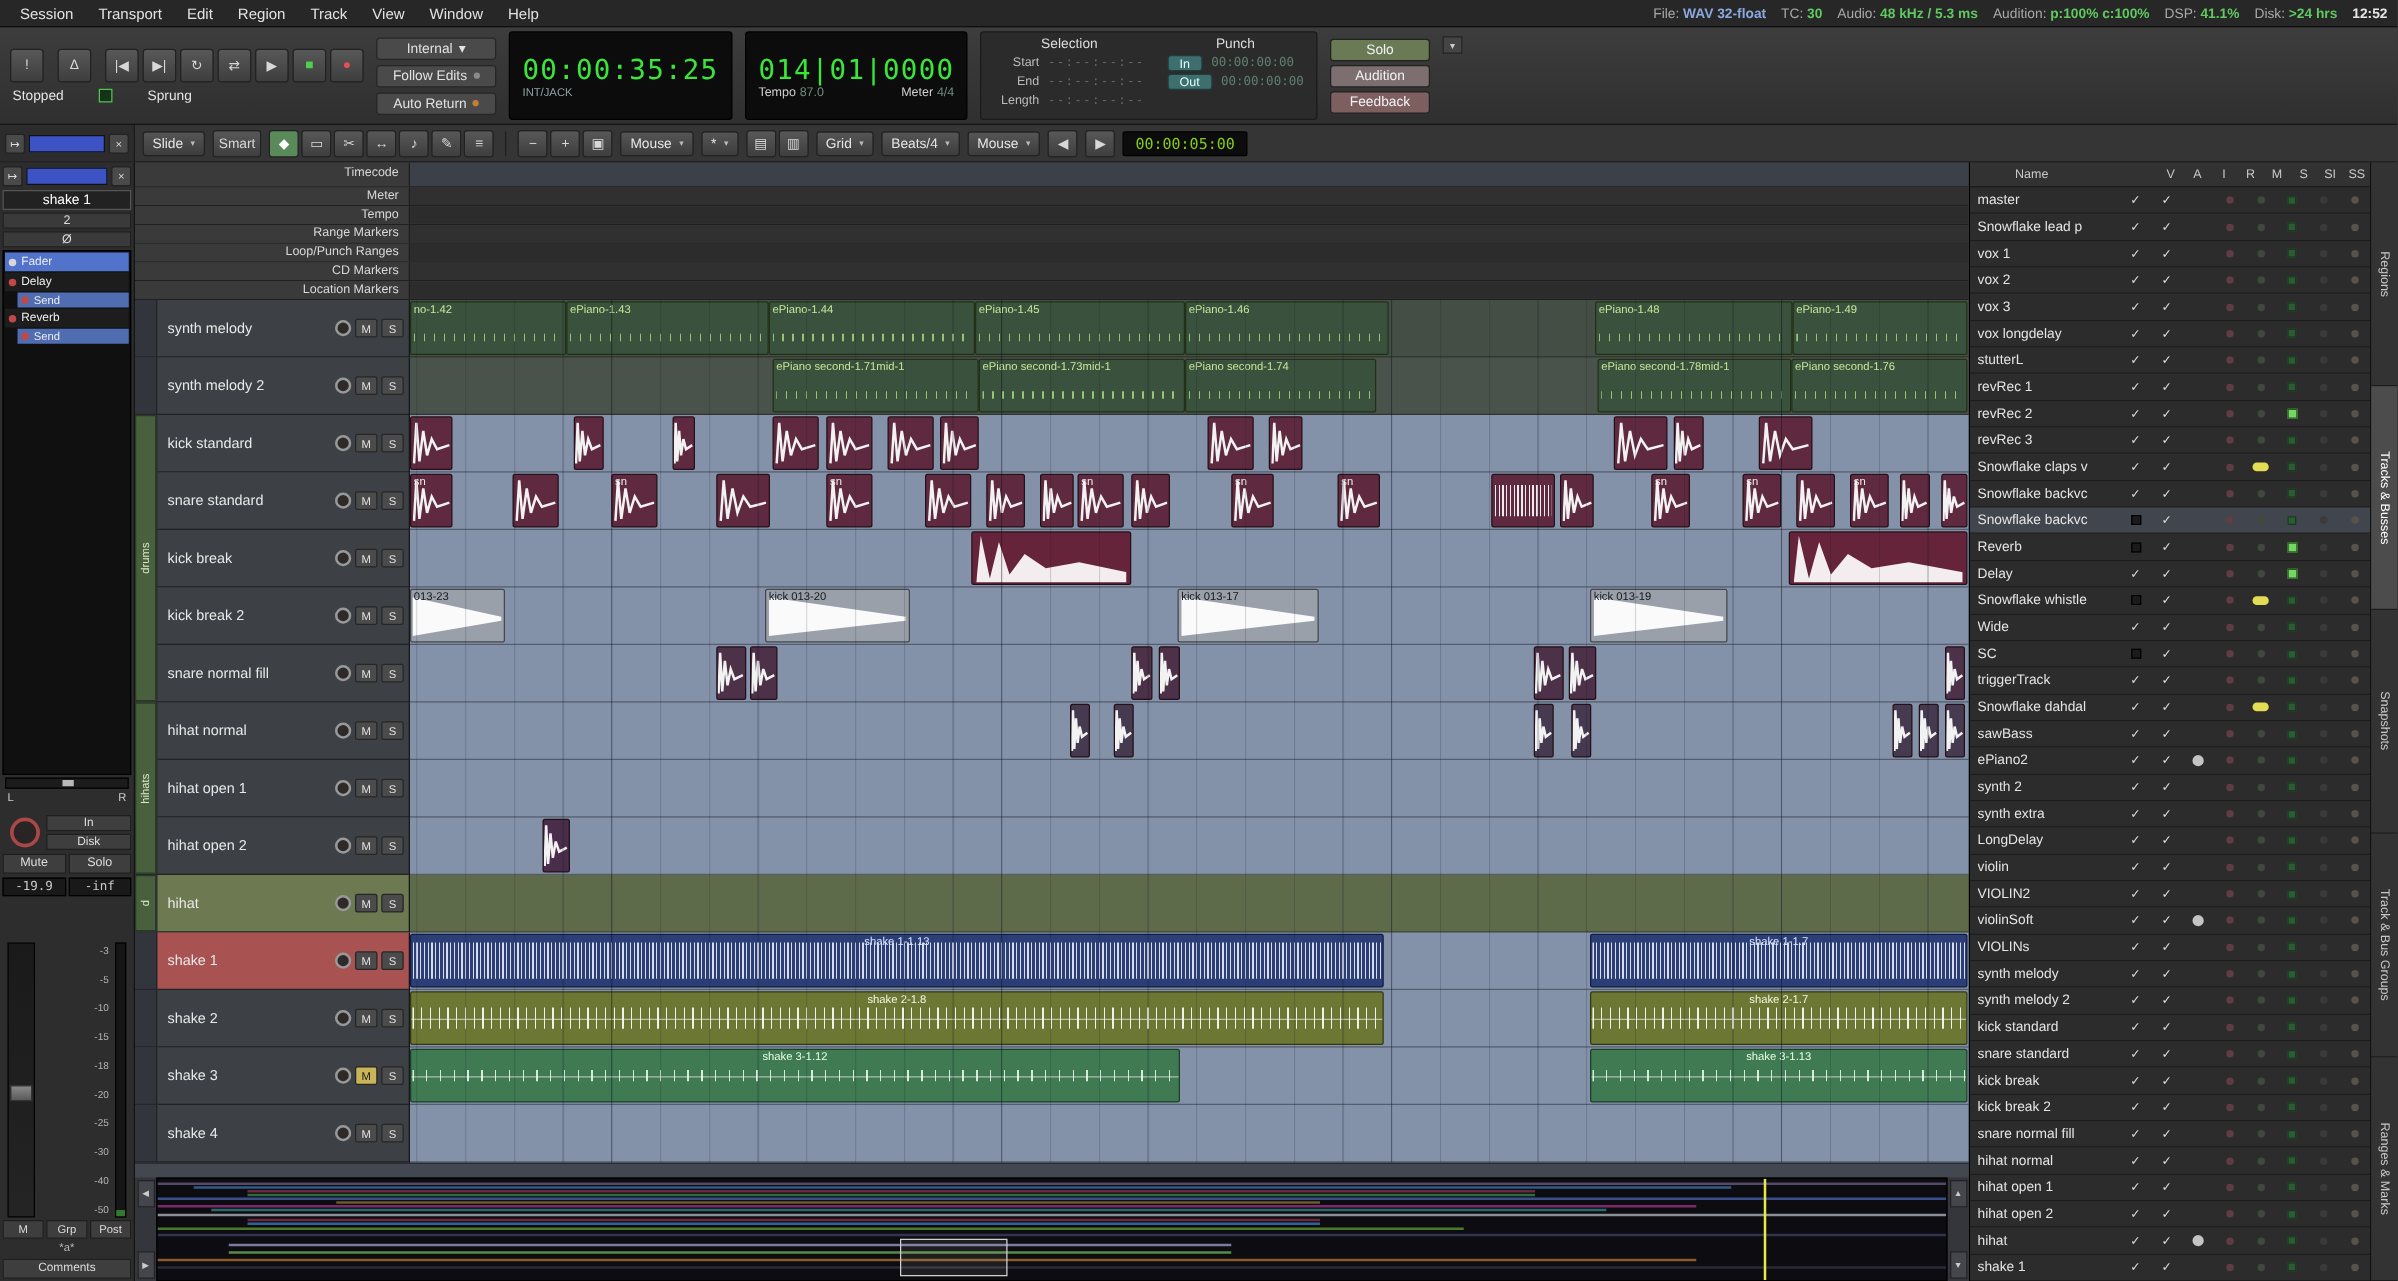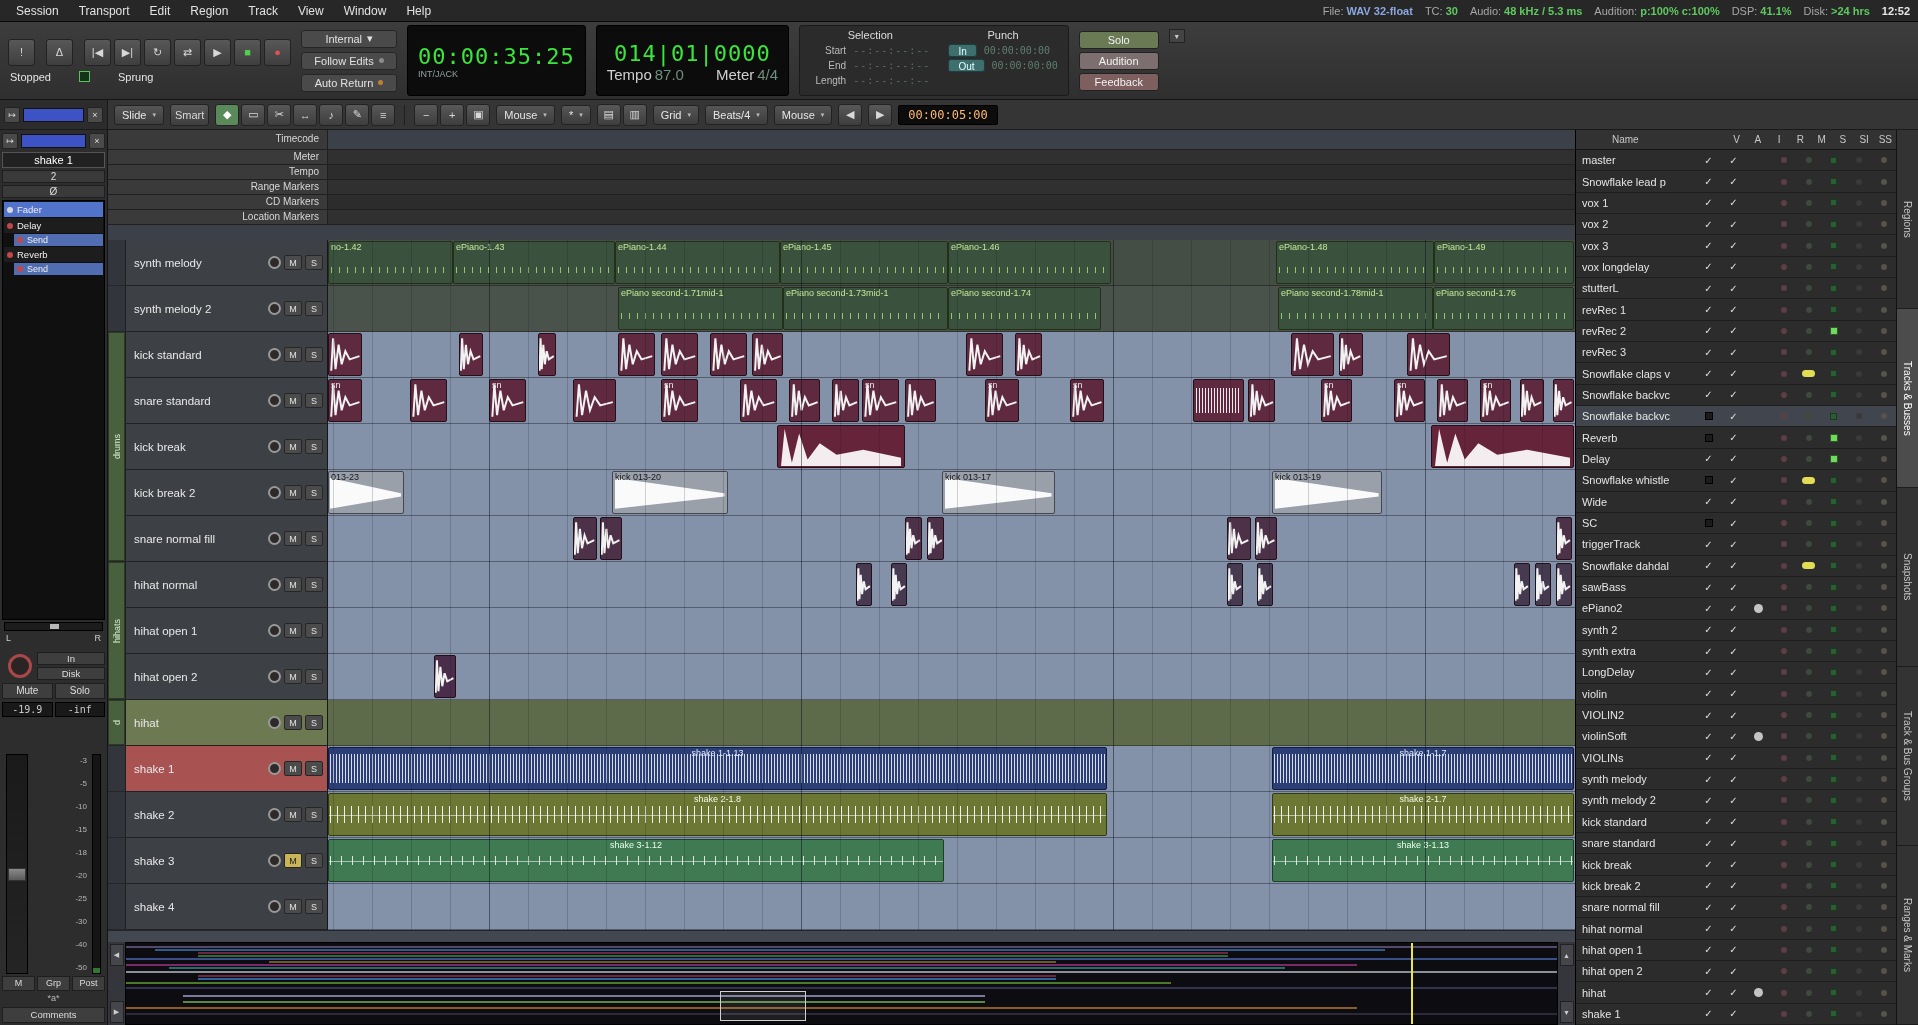--- a/index.html
+++ b/index.html
@@ -29,21 +29,21 @@
   .t-status-row { display:flex; gap:28px; align-items:center; font-size:11px; color:#e4e4e4; padding-left:2px; }
   .blinker { width:11px; height:11px; border:1px solid #57c457; background:#15321a; display:inline-block; }
   .t-modes { display:flex; flex-direction:column; justify-content:center; gap:4px; }
   .mode-btn { width:96px; height:18px; background:#4a4a4a; border:1px solid #262626; border-radius:3px;
     font-size:11px; display:flex; align-items:center; justify-content:center; gap:5px; color:#e2e2e2; }
   .mode-led { width:5px; height:5px; border-radius:50%; display:inline-block; }
   .clock-box { background:#0c0c0c; border:1px solid #000; border-radius:3px; padding:4px 10px 2px;
     display:flex; flex-direction:column; justify-content:center; min-width:150px; }
   .clock-main { font-family:"DejaVu Sans Mono", monospace; font-size:22px; color:#39e639; letter-spacing:1px; text-align:center; }
   .clock-sub { font-size:9px; color:#8fa3a3; }
-  .clock-sub2 { font-size:15px; color:#cfcfcf; display:flex; justify-content:space-between; width:100%;gap:32px; }
+  .clock-sub2 { font-size:10px; color:#cfcfcf; display:flex; justify-content:space-between; width:100%;gap:32px; }
   .clock-sub2 .dimv { color:#6f8f7f; margin-left:3px; }
   .sel-punch { display:flex; background:#2b2b2b; border:1px solid #1a1a1a; border-radius:3px;
     padding:3px 10px; gap:18px; font-size:10px; }
   .sel-col,.punch-col { display:flex; flex-direction:column; }
   .sel-head { text-align:center; color:#ddd; font-size:11px; margin-bottom:2px; }
   .sel-row { display:flex; gap:7px; align-items:center; height:15px; color:#bbb; }
   .sel-row .lab { width:36px; text-align:right; }
   .dashes { font-family:"DejaVu Sans Mono", monospace; color:#5f6f5f; letter-spacing:1px; }
   .punch-btn { background:#3f6e6e; border:1px solid #1f3f3f; border-radius:3px; padding:0 9px;
     height:13px; line-height:13px; color:#dfffff; font-size:10px; }
@@ -65,21 +65,21 @@
     display:flex; align-items:center; justify-content:center; border-radius:2px; color:#ddd; }
   .color-swatch { flex:1; height:14px; background:#3d52c4; border:1px solid #111; }
   .combo { height:20px; background:linear-gradient(#555,#3d3d3d); border:1px solid #222; border-radius:3px;
     padding:0 7px; font-size:11px; display:flex; align-items:center; gap:6px; color:#e6e6e6; }
   .combo .caret { font-size:7px; color:#bbb; }
   .tool-btn { min-width:24px; height:22px; background:linear-gradient(#585858,#3e3e3e); border:1px solid #222;
     border-radius:3px; display:flex; align-items:center; justify-content:center; font-size:11px; color:#d8d8d8; padding:0 4px; }
   .tool-btn.active { background:#5a8a5a; color:#fff; }
   .tgroup { display:flex; gap:2px; }
   .vsep { width:1px; height:20px; background:#1f1f1f; margin:0 3px; }
-  .nudge-clock { background:#0c0c0c; border:1px solid #000; color:#fdba74;
+  .nudge-clock { background:#0c0c0c; border:1px solid #000; color:#84cc16;
     font-family:"DejaVu Sans Mono", monospace; font-size:12px; padding:2px 9px; border-radius:2px; }
   
   #main { display:flex; height:895px; }
   
   .mixer-strip { width:108px; min-width:108px; background:#2d2d2d; border-right:1px solid #141414;
     display:flex; flex-direction:column; padding:2px; gap:2px; }
   .strip-mini { display:flex; gap:3px; align-items:center; height:18px; }
   .strip-name { background:#222; border:1px solid #555; text-align:center; font-size:11px; color:#fff;
     height:16px; line-height:14px; }
   .strip-row-btn { background:#3a3a3a; border:1px solid #1f1f1f; text-align:center; font-size:10px;
@@ -481,20 +481,24 @@
         </div>
         <div class="ruler-row">
           <div class="ruler-label">Tempo</div>
           <div class="ruler-lane"></div>
         </div>
         <div class="ruler-row">
           <div class="ruler-label">Range Markers</div>
           <div class="ruler-lane"></div>
         </div>
         <div class="ruler-row">
+          <div class="ruler-label">Loop/Punch Ranges</div>
+          <div class="ruler-lane"></div>
+        </div>
+        <div class="ruler-row">
           <div class="ruler-label">CD Markers</div>
           <div class="ruler-lane"></div>
         </div>
         <div class="ruler-row">
           <div class="ruler-label">Location Markers</div>
           <div class="ruler-lane"></div>
         </div>
       </div>
     <div class="track-rows">
       <div class="grid-overlay"></div>

